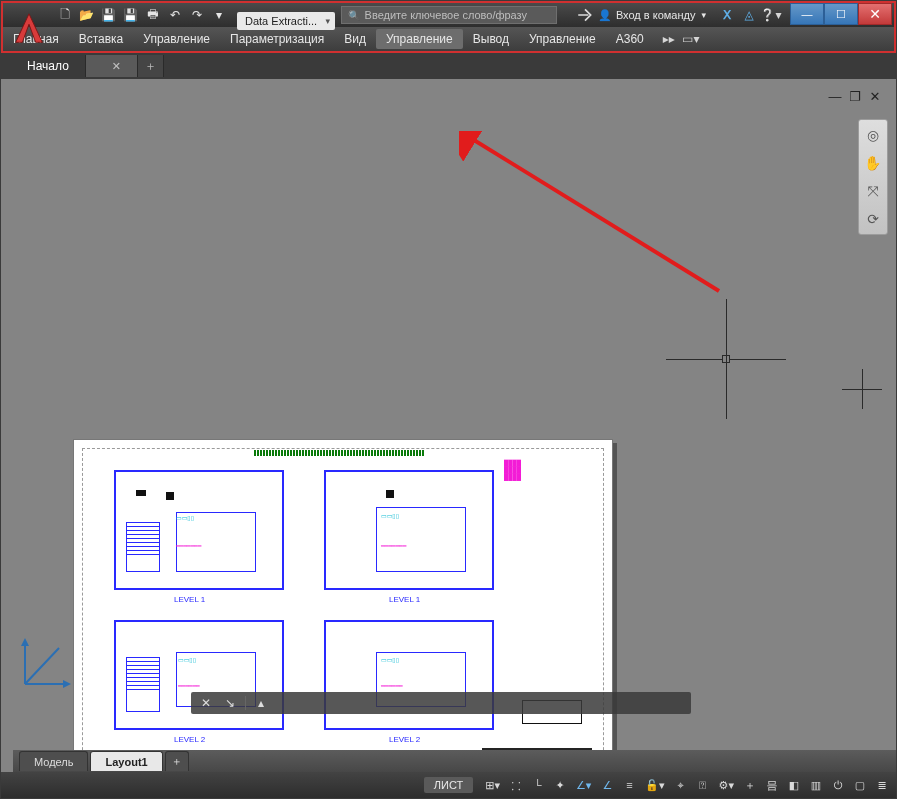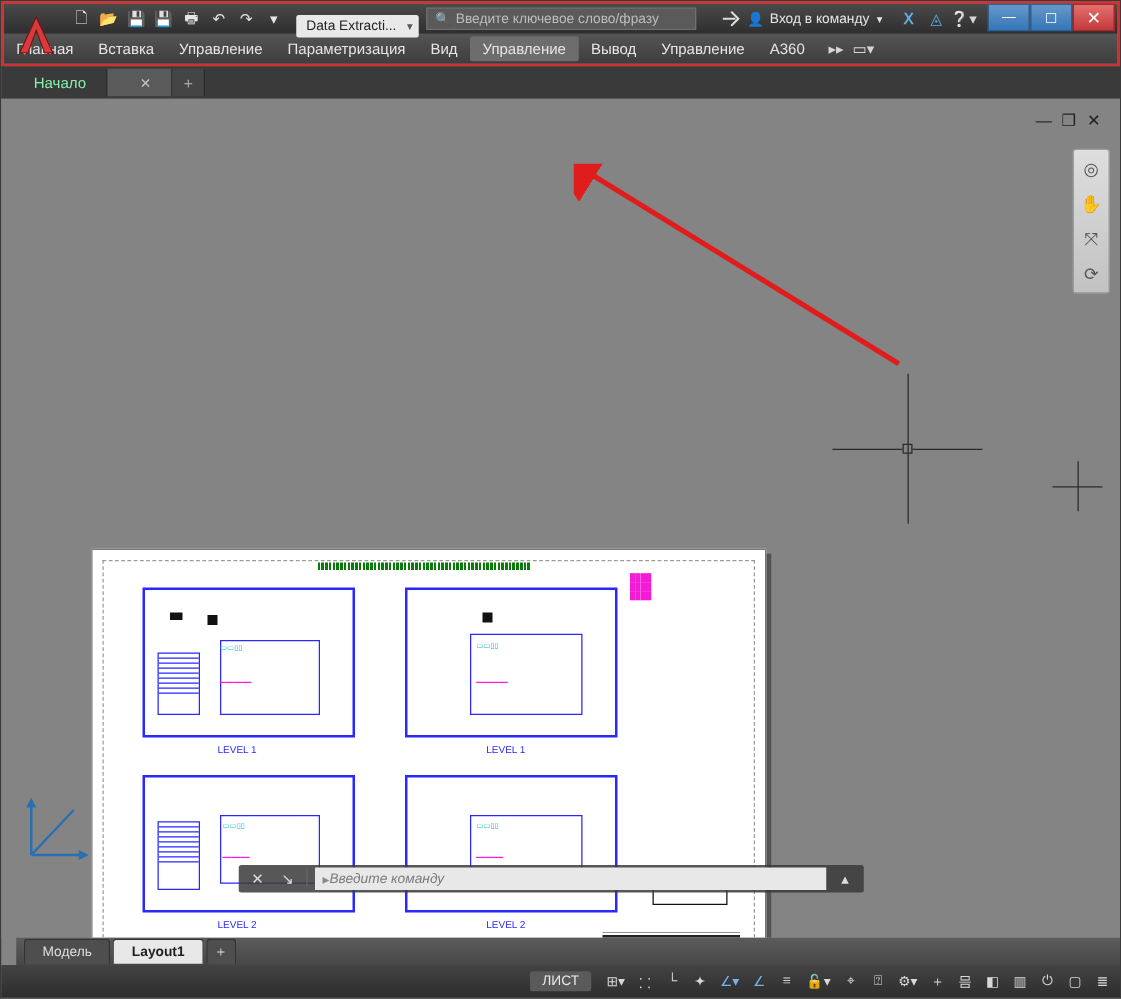--- a/index.html
+++ b/index.html
@@ -23,21 +23,21 @@
 .wctl { width:34px; height:22px; margin-top:-2px; font-size:11px; color:#fff; cursor:pointer; }
 .wmin, .wmax { background: linear-gradient(#6598c8,#3676b8); border:1px solid #2c5f97; }
 .wclose { background: linear-gradient(#e47070,#c33a3a); border:1px solid #a12a2a; font-size:14px; }
 .menubar { height: 26px; background: linear-gradient(#555,#3d3d3d); display:flex; align-items:center; gap:0; border: 2px solid #d03030; border-top:none; }
 .mbtn { height: 20px; padding: 0 10px; color:#e6e6e6; font-size:12px; cursor:pointer; border-radius:2px; }
 .mbtn.active { background:#6d6d6d; }
 .menutail { margin-left:6px; display:flex; gap:4px; }
 .filetabs { height: 26px; background: #3a3a3a; display:flex; align-items:center; padding-left: 10px; gap:0; }
 .ftab { height:22px; padding:0 16px; display:flex; align-items:center; color:#b9b9b9; font-size:12px; border-right:1px solid #2a2a2a; cursor:pointer; position:relative; }
 .ftab.active { background:#5a5a5a; color:#eee; }
-.ftab.start { color:#86efac; }
+.ftab.start { color:#ffffff; }
 .ftab .x { margin-left:10px; font-size:11px; opacity:.7; }
 .ftab.add { width:26px; padding:0; justify-content:center; background:#454545; }
 .work { flex:1; position:relative; background:#848484; overflow:hidden; }
 .docwin-controls { position:absolute; top:10px; right:14px; display:flex; gap:6px; color:#222; }
 .docwin-controls .d { width:14px; height:14px; font-size:13px; display:flex; align-items:center; justify-content:center; cursor:pointer; }
 .navbar { position:absolute; right:8px; top:40px; width:30px; background: linear-gradient(#dedede,#c2c2c2); border:1px solid #9c9c9c; border-radius:3px; display:flex; flex-direction:column; align-items:center; padding:4px 0; gap:6px; }
 .navbar .nb { width:22px; height:22px; font-size:14px; color:#555; display:flex; align-items:center; justify-content:center; cursor:pointer;}
 .crosshair { position:absolute; right:20px; top:250px; width:120px; height:120px; pointer-events:none;}
 .crosshair::before, .crosshair::after { content:""; position:absolute; background:#2a2a2a; }
 .crosshair::before { left:0; right:0; top:50%; height:1px; }
@@ -235,21 +235,20 @@
 
     <svg class="ucs" width="56" height="56">
       <path d="M6 50 L6 8 M6 50 L48 50 M6 50 L40 14" stroke="#2b6fb3" stroke-width="2" fill="none"></path>
       <path d="M6 4 L2 12 L10 12 Z M52 50 L44 46 L44 54 Z" fill="#2b6fb3"></path>
     </svg>
 
     <div class="cmdline">
       <div class="cb">✕</div>
       <div class="cb">↘</div>
       <div class="sep"></div>
-      <div class="cmdinput">Введите команду</div>
       <div class="cb">▴</div>
     </div>
   </div>
 
   <div class="layouttabs">
     <div class="ltab">Модель</div>
     <div class="ltab active">Layout1</div>
     <div class="ltab add">＋</div>
   </div>
 

